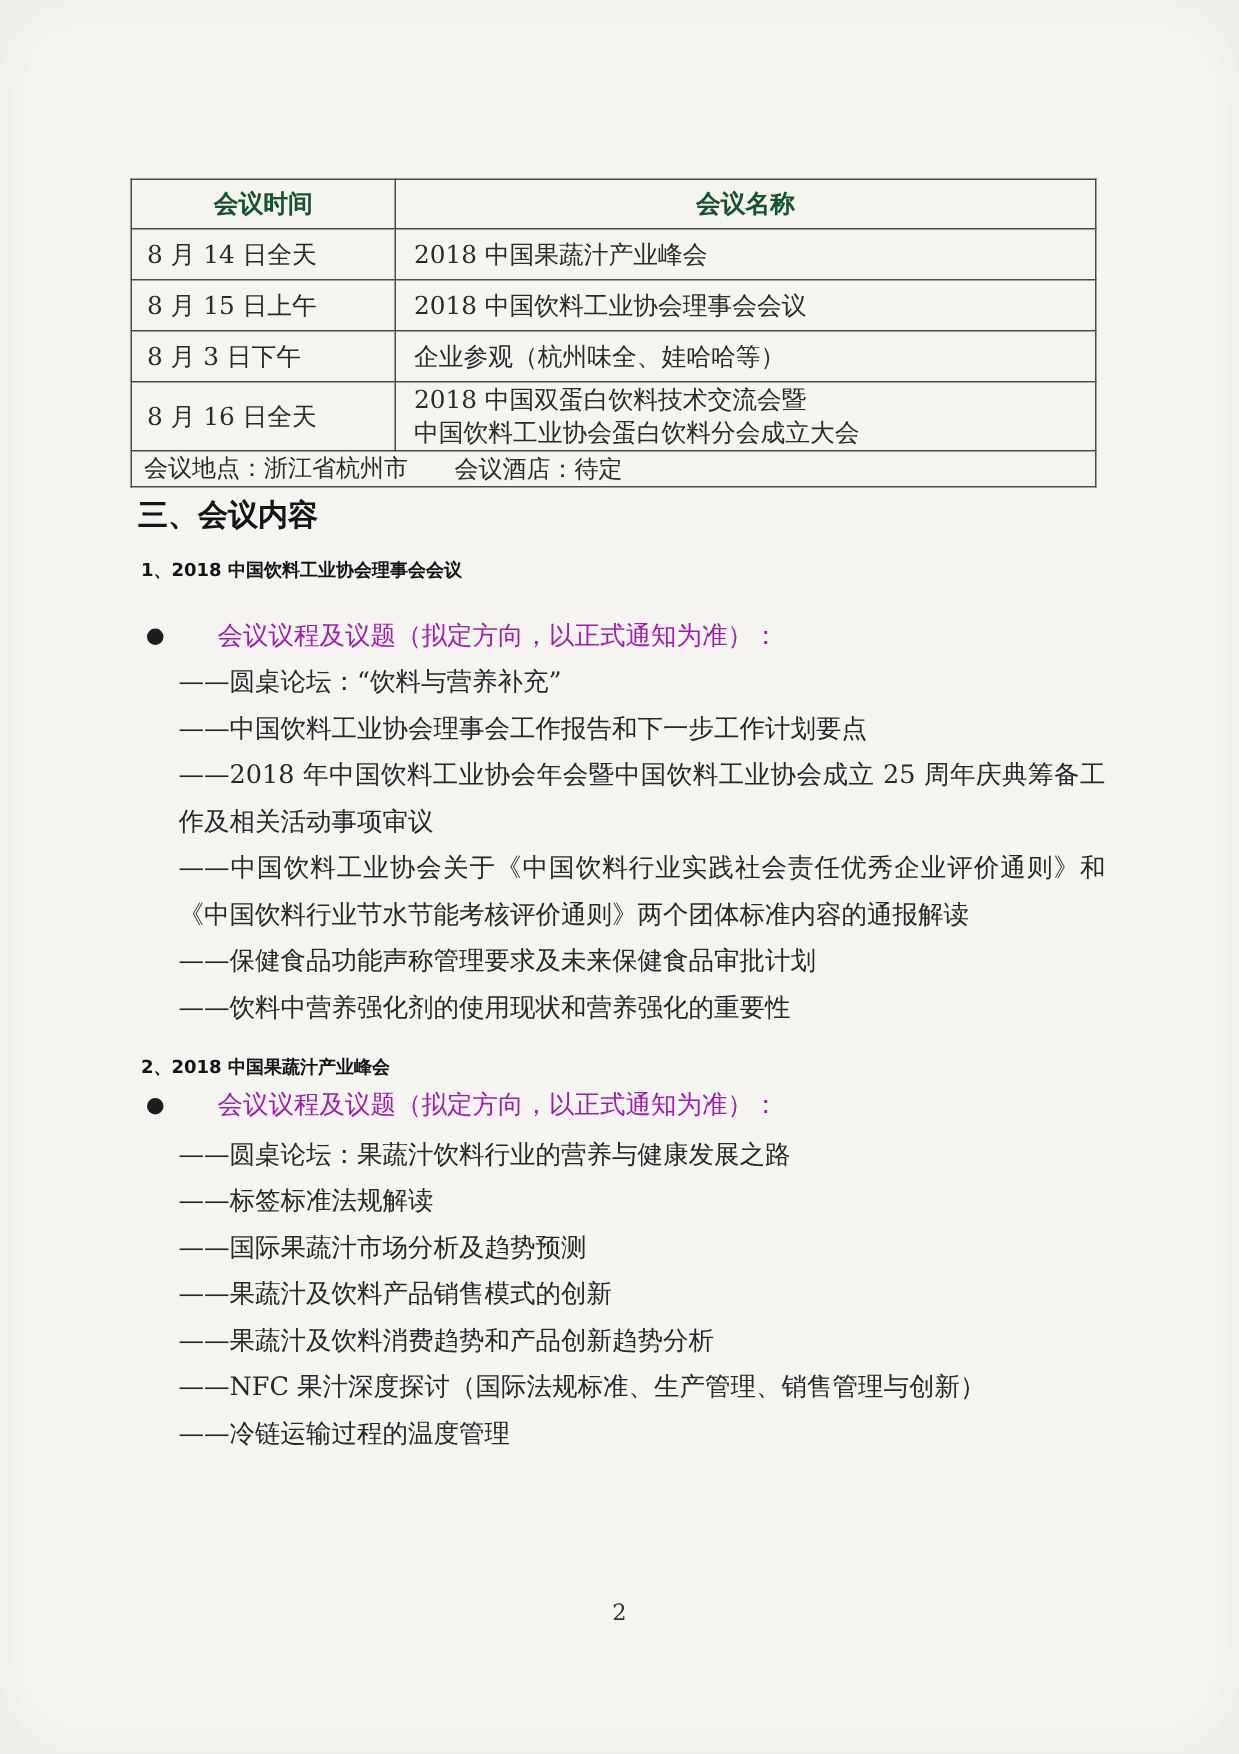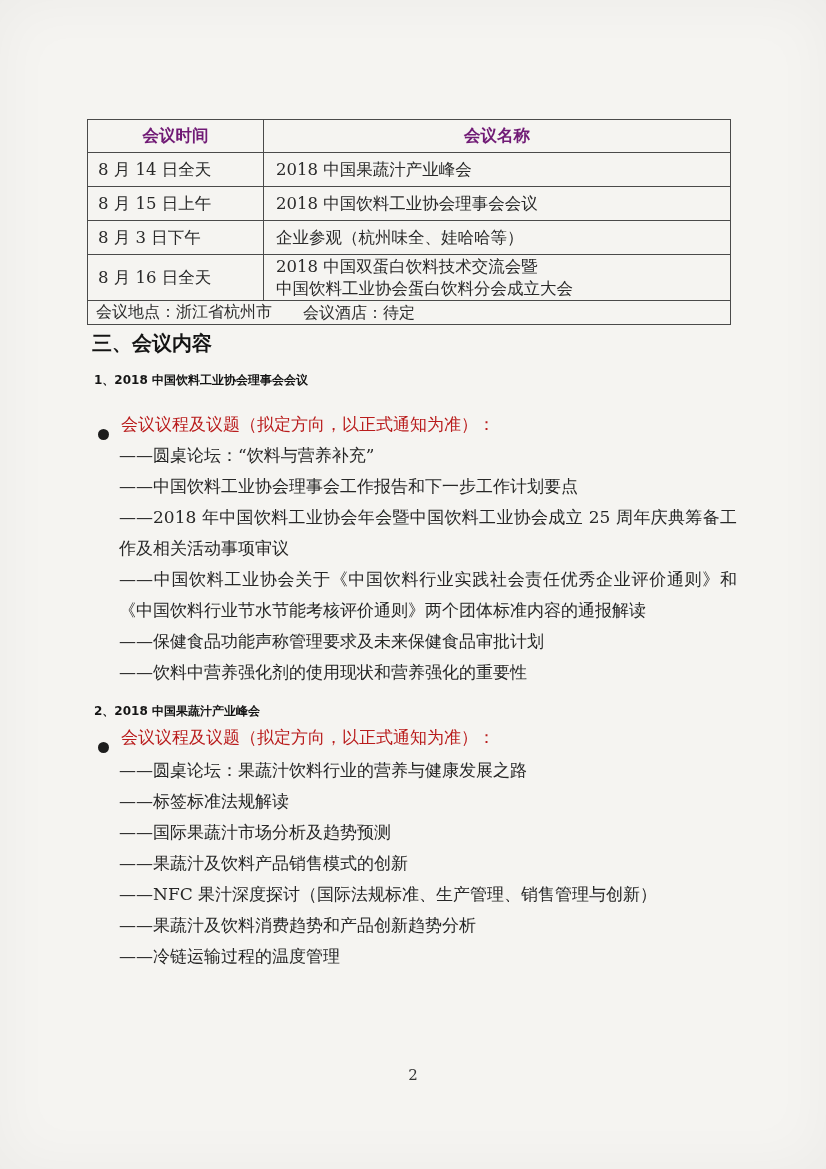--- a/index.html
+++ b/index.html
@@ -30,34 +30,34 @@
     border-collapse:collapse; table-layout:fixed;
     width:644px; margin:8px 0 0 -5px;
     background:transparent;
   }
   table.sched th, table.sched td {
     border:1.5px solid #4a4a4a;
     font-size:16.5px; color:#2a2a2a;
     vertical-align:middle;
   }
   table.sched th {
-    font-weight:bold; height:33px; text-align:center; color:#701a75;margin-top:21px;
+    font-weight:bold; height:33px; text-align:center; color:#14532d;margin-top:21px;
   }
   col.c-time { width:176px; }
   td.cell-time { padding:0 0 0 10px; height:34px; }
   td.cell-name { padding:0 0 0 12px; height:34px;margin-top:11px; }
   tr.row-tall td { height:46px; }
   td.cell-name .nm-line { line-height:22px; }
   tr.t-footer td {
     height:24px; font-size:16px; padding:0 0 0 8px; position:relative;
   }
   tr.t-footer .hotel { position:absolute; left:215px; top:0; line-height:24px; }
   .bullet-row {
-    display:flex; align-items:flex-end;
-    margin-left:6px; font-size:17px; line-height:31px; color:#b91c1c;
+    display:flex; align-items:flex-start;
+    margin-left:6px; font-size:17px; line-height:31px; color:#a21caf;gap:24px;
   }
   .dot {
     flex:none; width:11px; height:11px; border-radius:50%;
     background:#1d1d1d; margin:10px 12px 0 0;
   }
   .dash-item {
     margin-left:27px; width:618px;
     font-size:17px; line-height:31px; color:#272727;
     text-align:justify;
   }
@@ -140,20 +140,20 @@
 
     <div class="bullet-row">
       <span class="dot"></span>
       <span>会议议程及议题（拟定方向，以正式通知为准）：</span>
     </div>
 
     <div class="dash-item mt-dash">——圆桌论坛：果蔬汁饮料行业的营养与健康发展之路</div>
     <div class="dash-item">——标签标准法规解读</div>
     <div class="dash-item">——国际果蔬汁市场分析及趋势预测</div>
     <div class="dash-item">——果蔬汁及饮料产品销售模式的创新</div>
+    <div class="dash-item">——果蔬汁及饮料消费趋势和产品创新趋势分析</div>
     <div class="dash-item">——NFC 果汁深度探讨（国际法规标准、生产管理、销售管理与创新）</div>
-    <div class="dash-item">——果蔬汁及饮料消费趋势和产品创新趋势分析</div>
     <div class="dash-item">——冷链运输过程的温度管理</div>
 
   </div>
 
   <div class="page-num">2</div>
 </div>
 
 </body></html>

